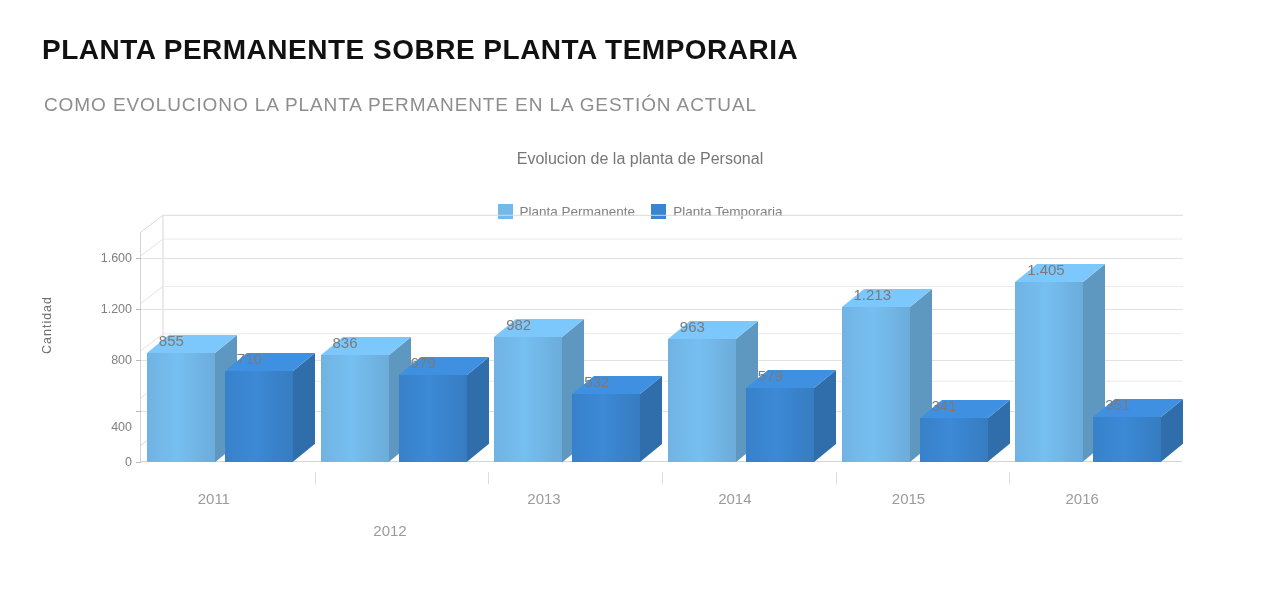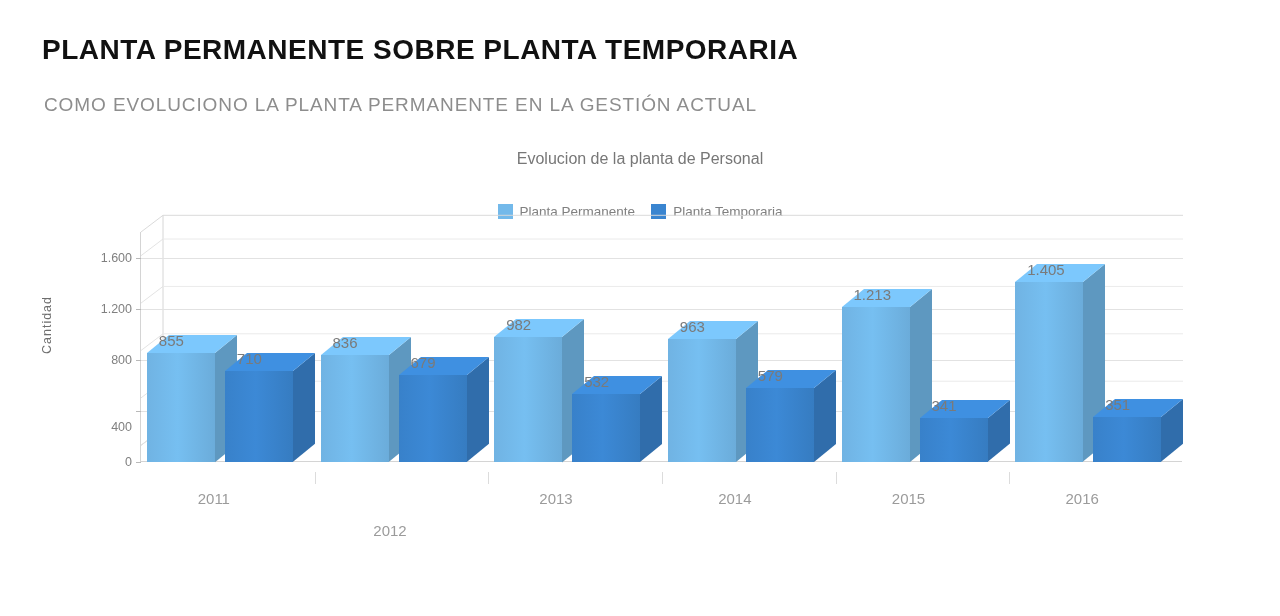--- a/index.html
+++ b/index.html
@@ -163,21 +163,21 @@
             <div class="ytick" style="top: 76.6667px;">1.200</div>
             <div class="ytick-mark" style="top: 76.6667px; left: -5px;"></div>
             <div class="ytick" style="top: 25.5556px;">1.600</div>
             <div class="ytick-mark" style="top: 25.5556px; left: -5px;"></div>
           </div>
         <div id="xtick-layer">
             <div class="xtick" style="left: 72.8333px;">2011</div>
             <div class="xdiv" style="left: 173.667px;"></div>
             <div class="xtick" style="left: 249px; margin-top: 32px;">2012</div>
             <div class="xdiv" style="left: 347.333px;"></div>
-            <div class="xtick" style="left: 415px;">2013</div>
+            <div class="xtick" style="left: 403px;">2013</div>
             <div class="xdiv" style="left: 521px;"></div>
             <div class="xtick" style="left: 593.833px;">2014</div>
             <div class="xdiv" style="left: 694.667px;"></div>
             <div class="xtick" style="left: 767.5px;">2015</div>
             <div class="xdiv" style="left: 868.333px;"></div>
             <div class="xtick" style="left: 941.167px;">2016</div>
           </div>
         <div id="bars-layer">
             <div class="bar3d" style="left: 5.83333px; top: 120.75px; width: 68px; height: 109.25px; z-index: 16;">
               <svg class="face-side" width="24" height="129.25" style="left: 68px; top: -18px;">

